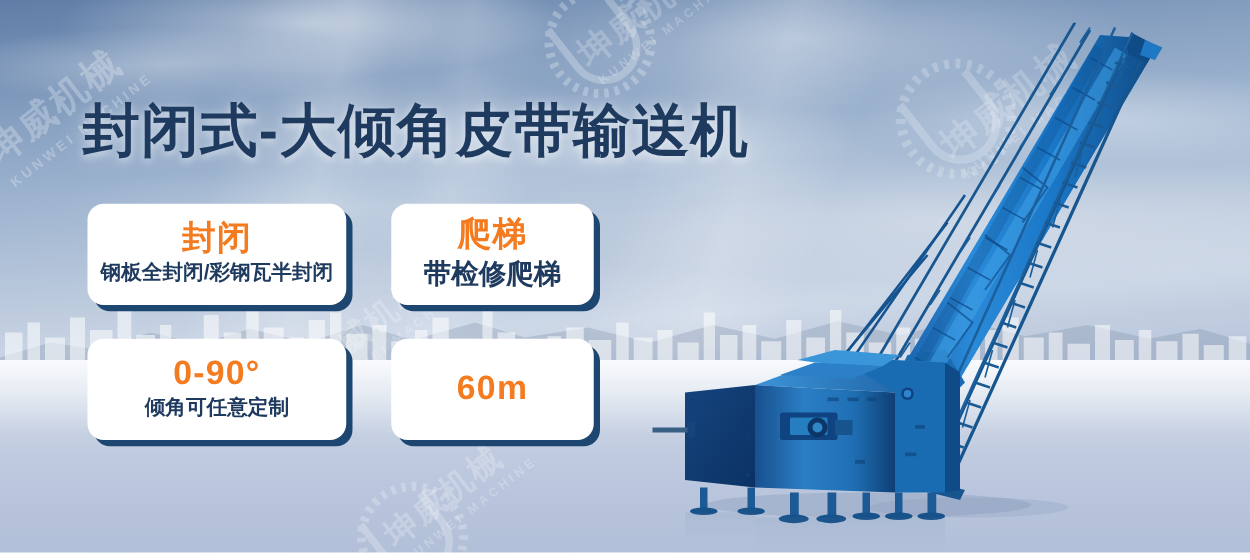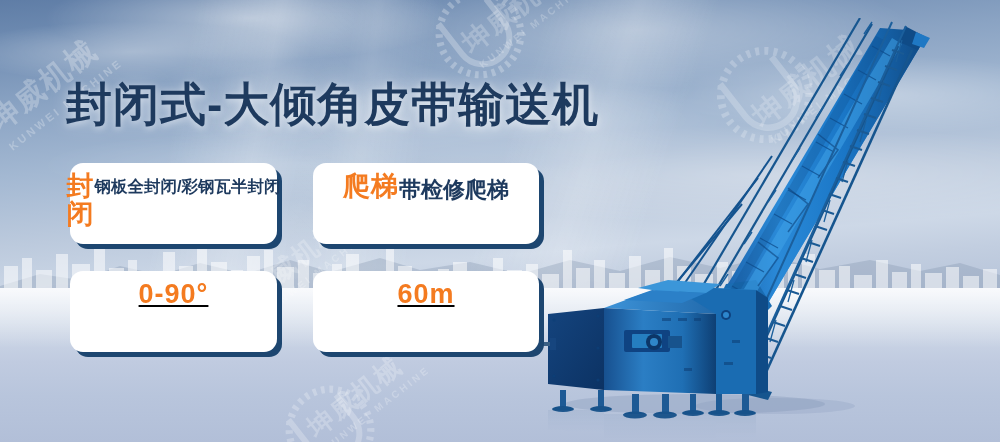--- a/index.html
+++ b/index.html
@@ -180,36 +180,36 @@
   
   .cards {
     position: absolute;
     left: 70px;
     top: 163px;
   }
   .card-row {
     display: flex;
     gap: 36px;
   }
-  .card-row + .card-row { margin-top: 27px; text-decoration: underline; }
+  .card-row + .card-row { margin-top: 27px; }
 
   .card {
     position: relative;
     background: #ffffff;
     border-radius: 13px;
     box-shadow: 5px 5px 0 0 #1d4670;
     display: flex;
-    flex-direction: row;
-    align-items: flex-start;
+    flex-direction: column;
+    align-items: center;
     justify-content: center;
     box-sizing: border-box;
     padding: 9px 10px 11px;
   }
   .card.w-wide  { width: 207px; height: 81px; }
-  .card.w-narrow{ width: 226px; height: 81px; }
+  .card.w-narrow{ width: 162px; height: 81px; }
 
   .card-head {
     color: #f47b20;
     font-weight: bold;
     font-size: 27px;
     line-height: 1.05;
     letter-spacing: 1px;
   }
   .card-sub {
     color: #1e3a5e;
@@ -576,20 +576,21 @@
       <div class="card w-narrow">
         <div class="card-head">爬梯</div>
         <div class="card-sub">带检修爬梯</div>
       </div>
 
     </div>
     <div class="card-row">
 
       <div class="card w-wide">
         <div class="card-head">0-90°</div>
+        <div class="card-sub">倾角可任意定制</div>
       </div>
 
       <div class="card w-narrow">
         <div class="card-head">60m</div>
       </div>
 
     </div>
   </div>
 
   <div class="bottom-strip"></div>

